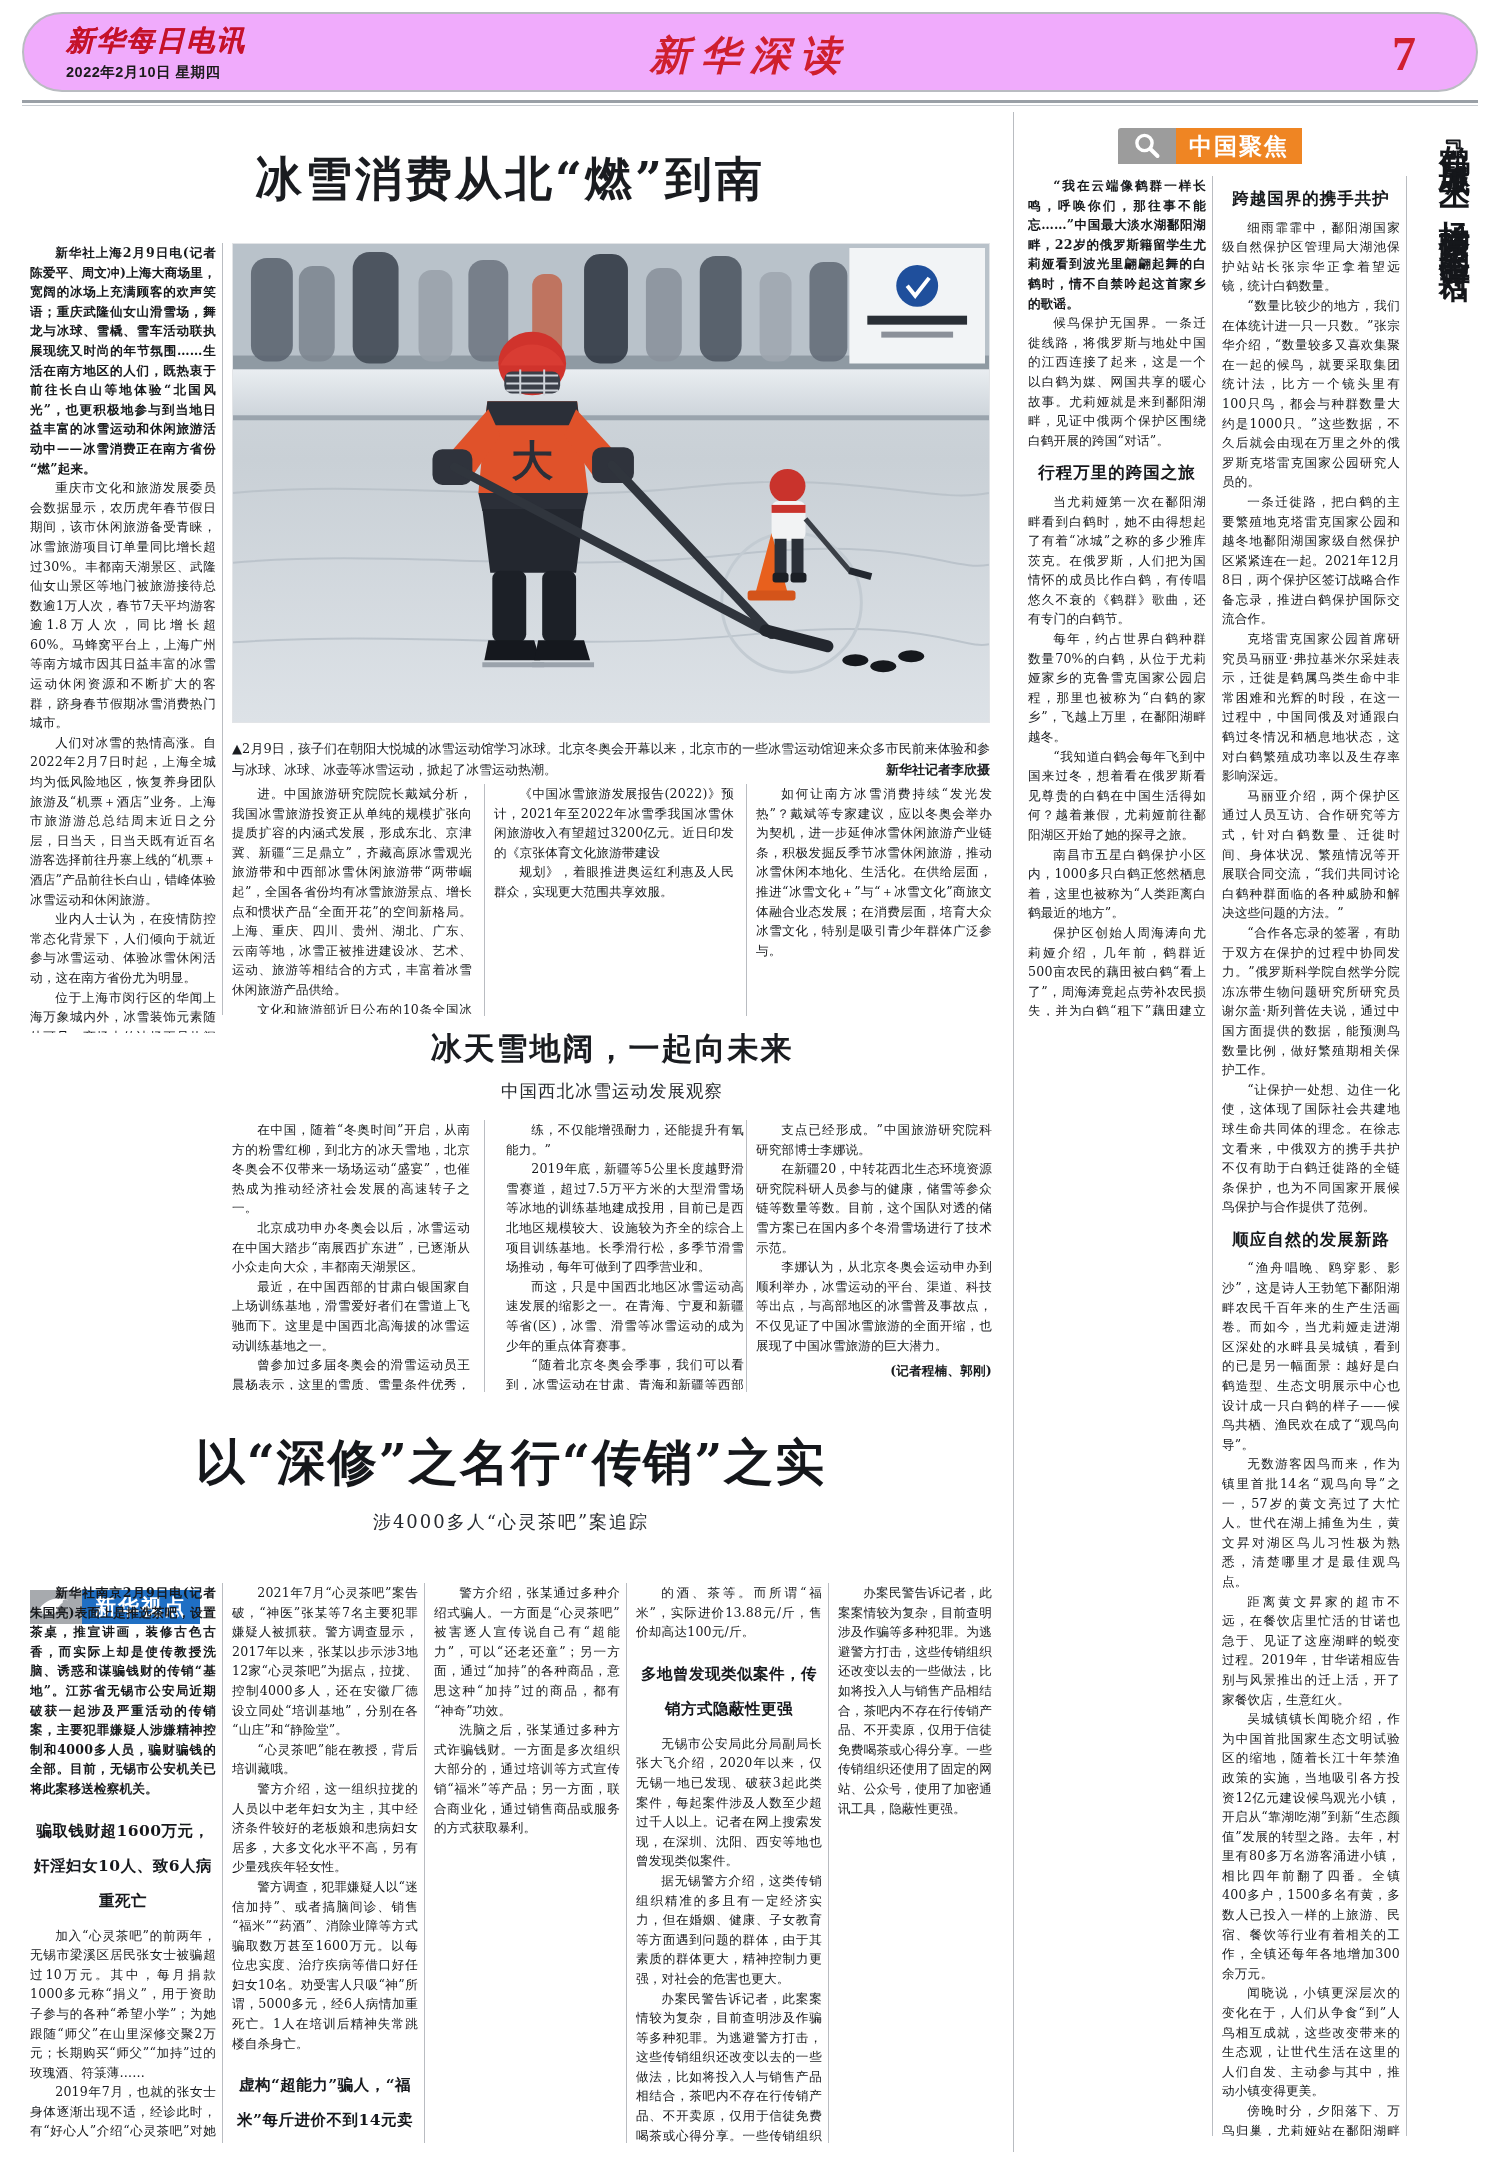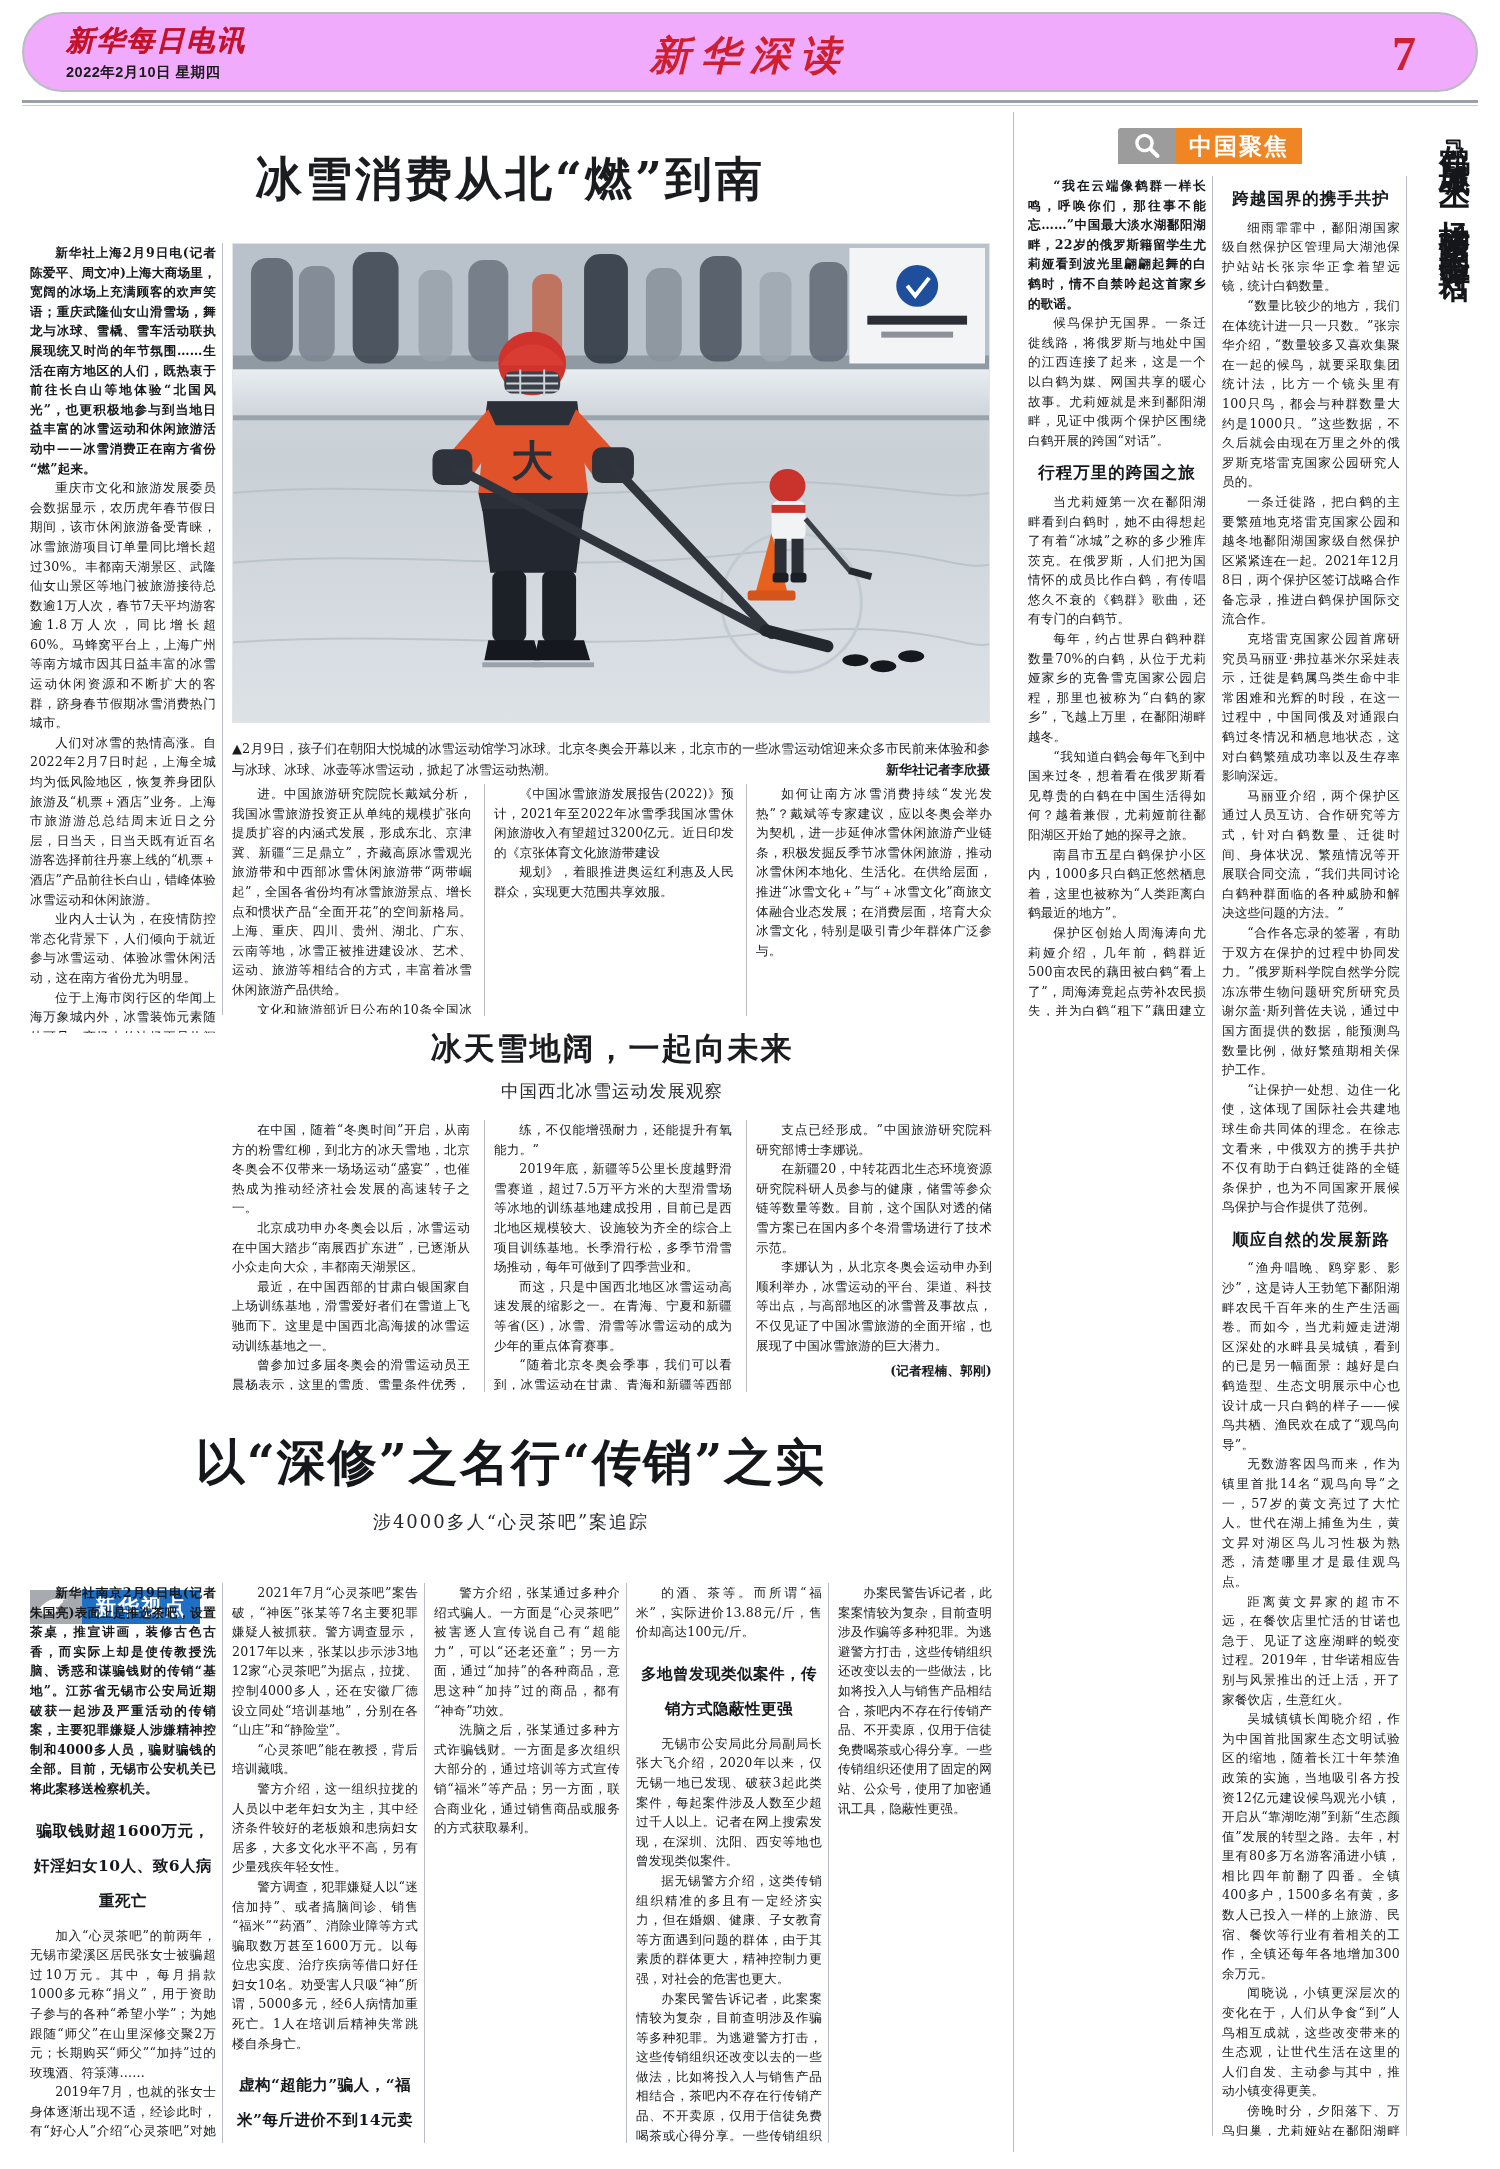--- a/index.html
+++ b/index.html
@@ -287,21 +287,21 @@
   <div class="col body-txt" style="left:756px;top:784px;width:236px;height:230px;overflow:hidden;">
     <p>如何让南方冰雪消费持续“发光发热”？戴斌等专家建议，应以冬奥会举办为契机，进一步延伸冰雪休闲旅游产业链条，积极发掘反季节冰雪休闲旅游，推动冰雪休闲本地化、生活化。在供给层面，推进“冰雪文化＋”与“＋冰雪文化”商旅文体融合业态发展；在消费层面，培育大众冰雪文化，特别是吸引青少年群体广泛参与。</p>
   </div>
 
   <div class="col body-txt" style="left:232px;top:1120px;width:238px;height:270px;overflow:hidden;">
     <p>在中国，随着“冬奥时间”开启，从南方的粉雪红柳，到北方的冰天雪地，北京冬奥会不仅带来一场场运动“盛宴”，也催热成为推动经济社会发展的高速转子之一。</p>
     <p>北京成功申办冬奥会以后，冰雪运动在中国大踏步“南展西扩东进”，已逐渐从小众走向大众，丰都南天湖景区。</p>
     <p>最近，在中国西部的甘肃白银国家自上场训练基地，滑雪爱好者们在雪道上飞驰而下。这里是中国西北高海拔的冰雪运动训练基地之一。</p>
     <p>曾参加过多届冬奥会的滑雪运动员王晨杨表示，这里的雪质、雪量条件优秀，降水平能达到国际比赛标准。“越野滑雪赛道的铺设非常专业，在这样的赛道上进行训</p>
   </div>
-  <div class="col body-txt" style="left:494px;top:1120px;width:238px;height:270px;overflow:hidden;">
+  <div class="col body-txt" style="left:506px;top:1120px;width:238px;height:270px;overflow:hidden;">
     <p>练，不仅能增强耐力，还能提升有氧能力。”</p>
     <p>2019年底，新疆等5公里长度越野滑雪赛道，超过7.5万平方米的大型滑雪场等冰地的训练基地建成投用，目前已是西北地区规模较大、设施较为齐全的综合上项目训练基地。长季滑行松，多季节滑雪场推动，每年可做到了四季营业和。</p>
     <p>而这，只是中国西北地区冰雪运动高速发展的缩影之一。在青海、宁夏和新疆等省(区)，冰雪、滑雪等冰雪运动的成为少年的重点体育赛事。</p>
     <p>“随着北京冬奥会季事，我们可以看到，冰雪运动在甘肃、青海和新疆等西部地区高速发展，表明冰雪运动‘西扩’的</p>
   </div>
   <div class="col body-txt" style="left:756px;top:1120px;width:236px;height:270px;overflow:hidden;">
     <p>支点已经形成。”中国旅游研究院科研究部博士李娜说。</p>
     <p>在新疆20，中转花西北生态环境资源研究院科研人员参与的健康，储雪等参众链等数量等数。目前，这个国队对透的储雪方案已在国内多个冬滑雪场进行了技术示范。</p>
     <p>李娜认为，从北京冬奥会运动申办到顺利举办，冰雪运动的平台、渠道、科技等出点，与高部地区的冰雪普及事故点，不仅见证了中国冰雪旅游的全面开缩，也展现了中国冰雪旅游的巨大潜力。</p>
     <div class="credit credit-b">(记者程楠、郭刚)</div>

